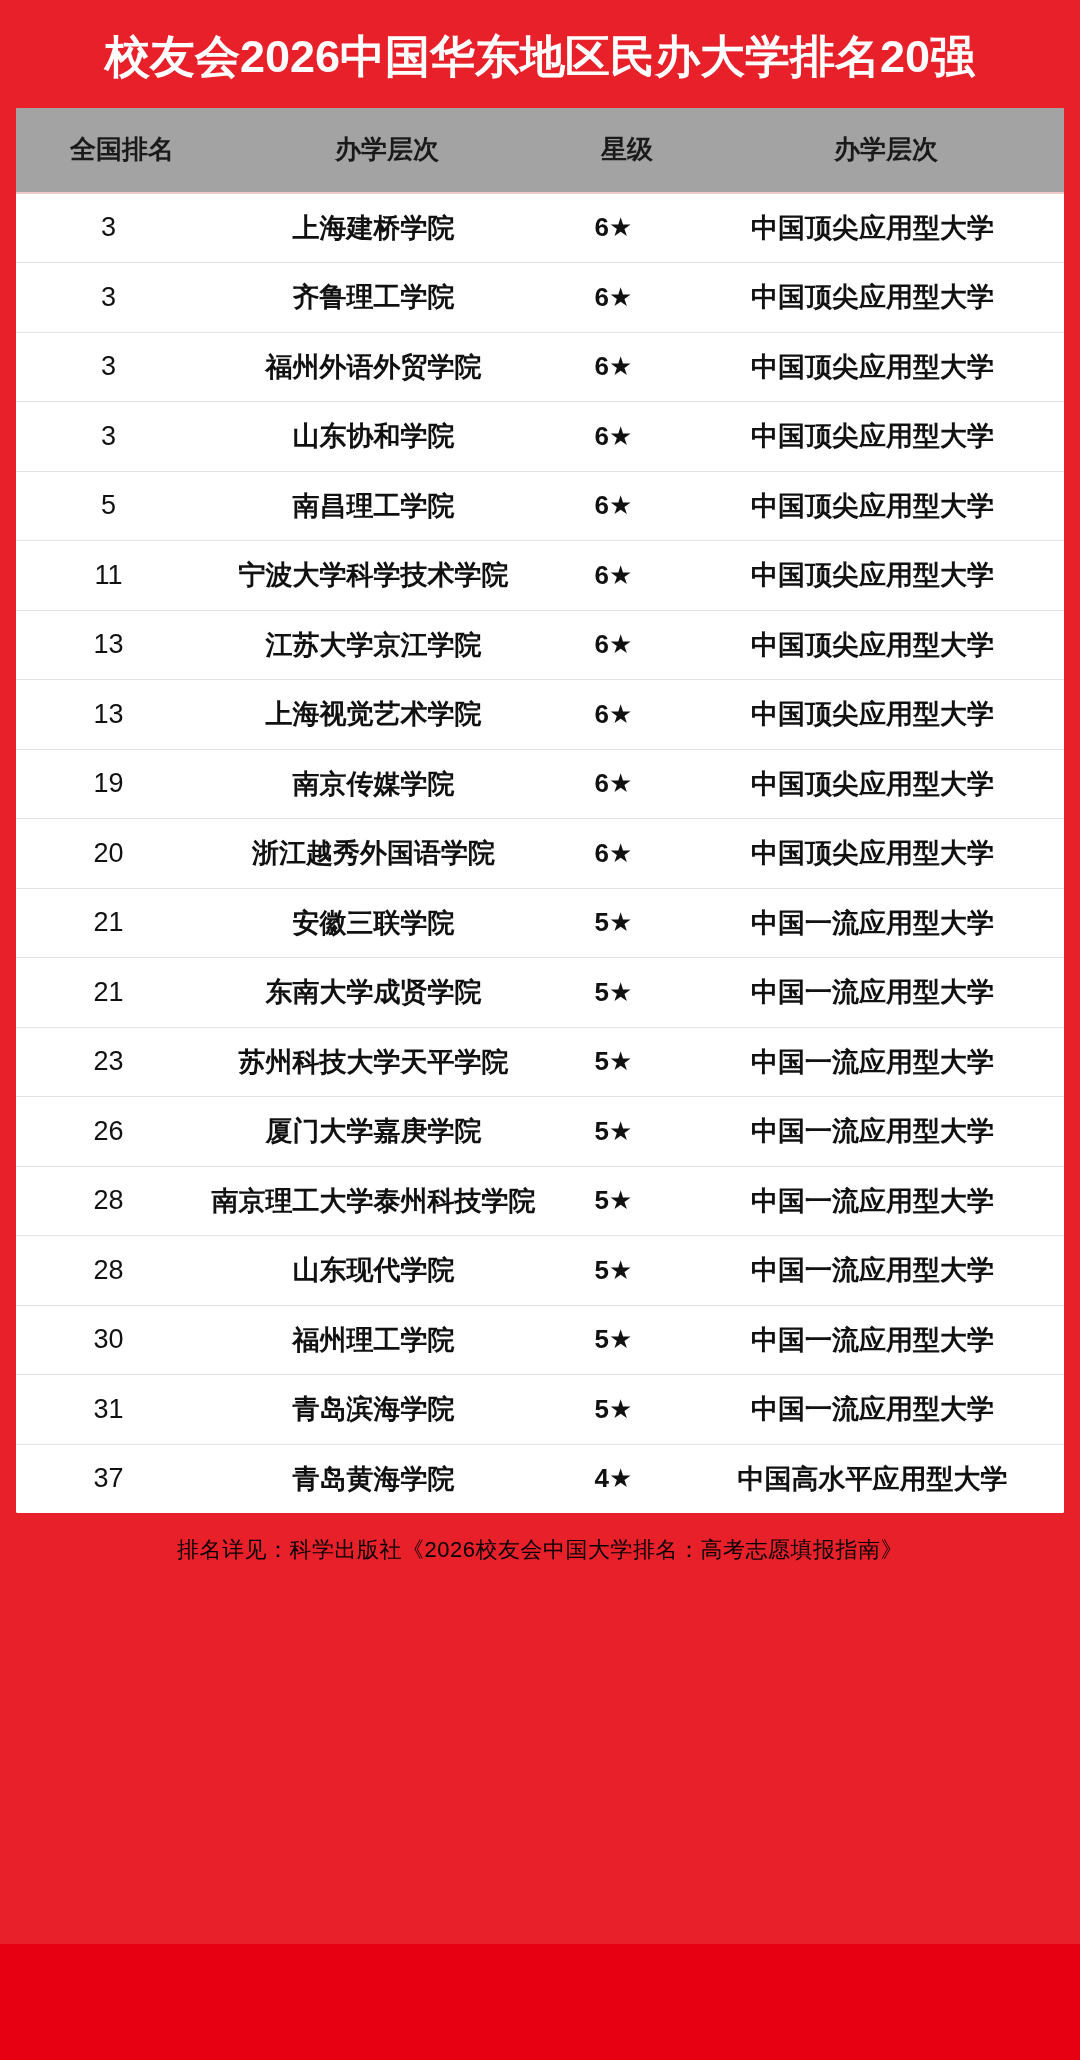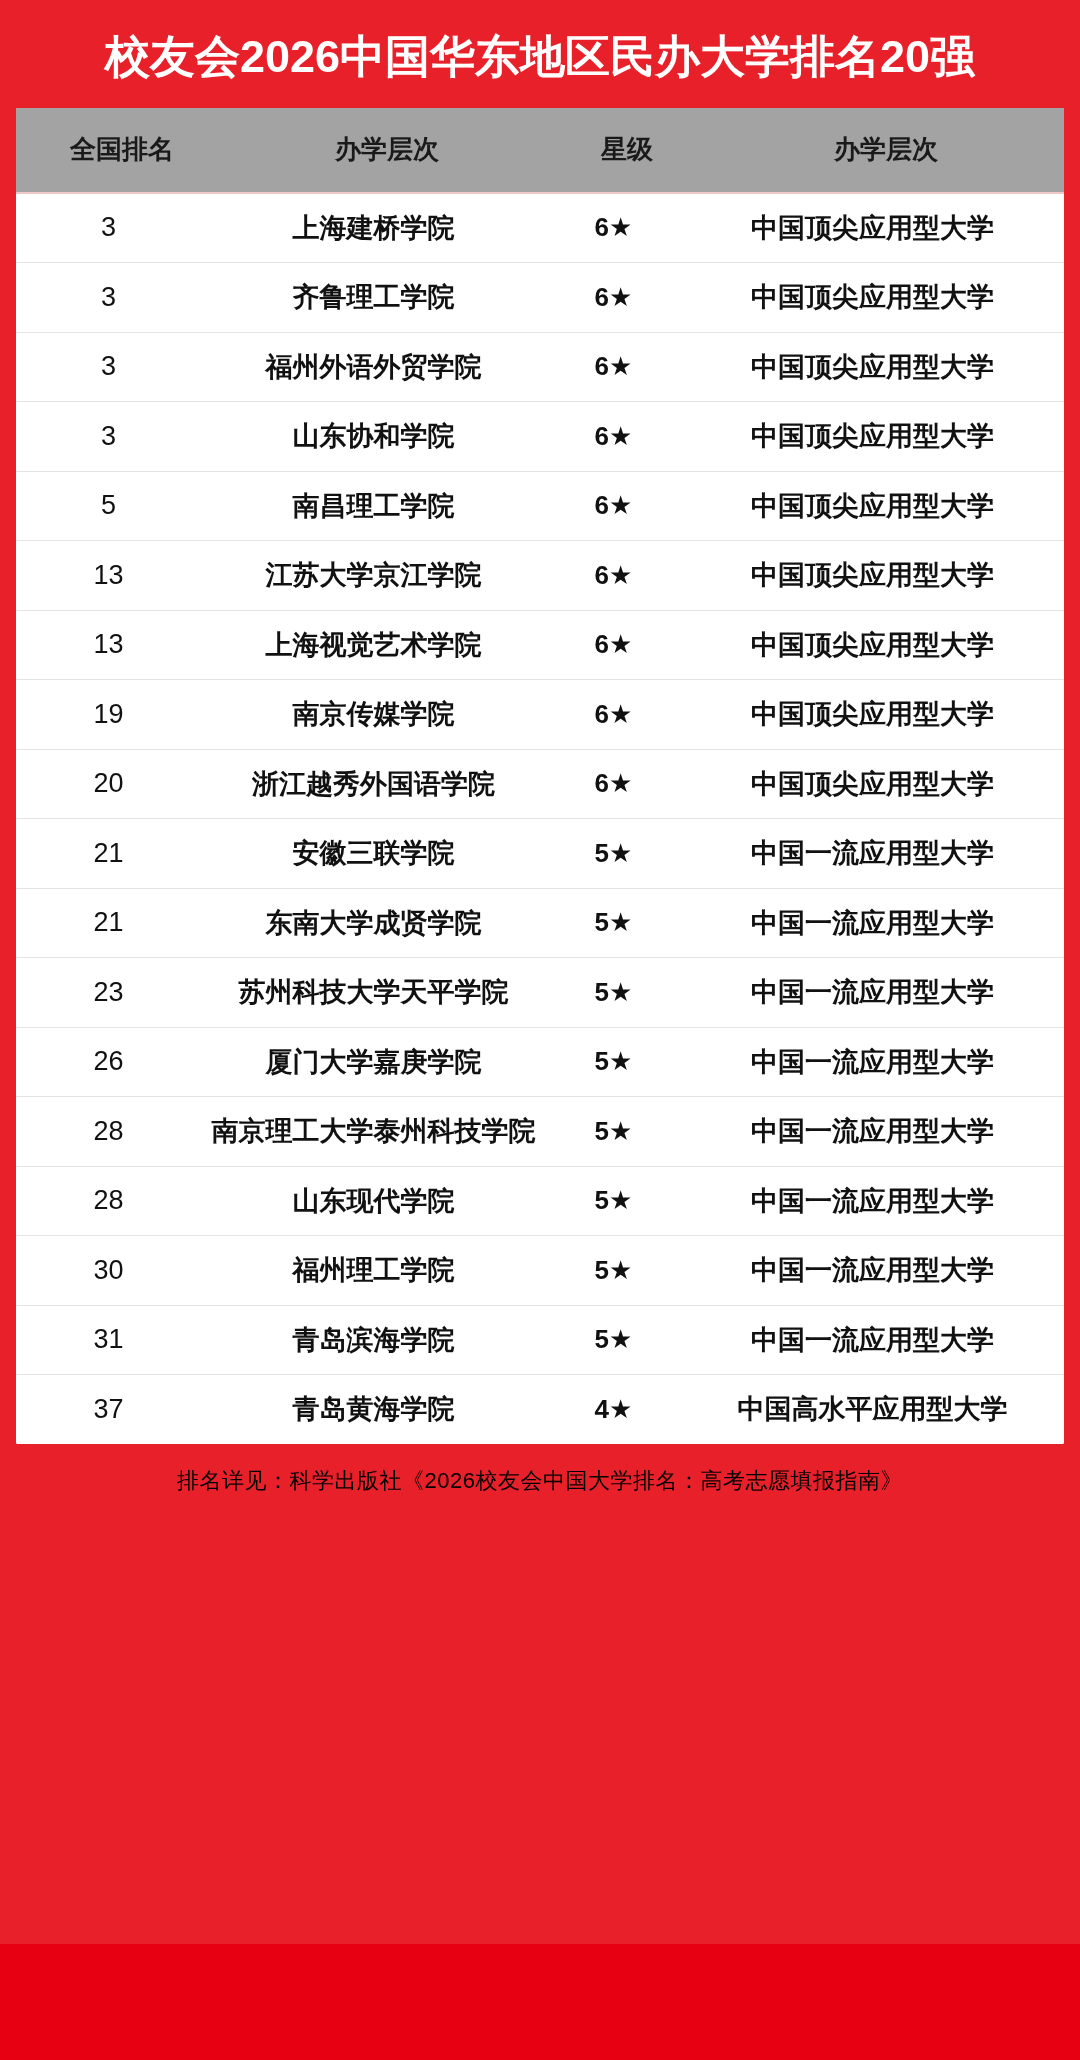--- a/index.html
+++ b/index.html
@@ -133,20 +133,26 @@
           <td class="star">6★</td>
           <td>中国顶尖应用型大学</td>
         </tr>
         <tr>
           <td class="rank">5</td>
           <td>南昌理工学院</td>
           <td class="star">6★</td>
           <td>中国顶尖应用型大学</td>
         </tr>
         <tr>
+          <td class="rank">11</td>
+          <td>宁波大学科学技术学院</td>
+          <td class="star">6★</td>
+          <td>中国顶尖应用型大学</td>
+        </tr>
+        <tr>
           <td class="rank">13</td>
           <td>江苏大学京江学院</td>
           <td class="star">6★</td>
           <td>中国顶尖应用型大学</td>
         </tr>
         <tr>
           <td class="rank">13</td>
           <td>上海视觉艺术学院</td>
           <td class="star">6★</td>
           <td>中国顶尖应用型大学</td>

